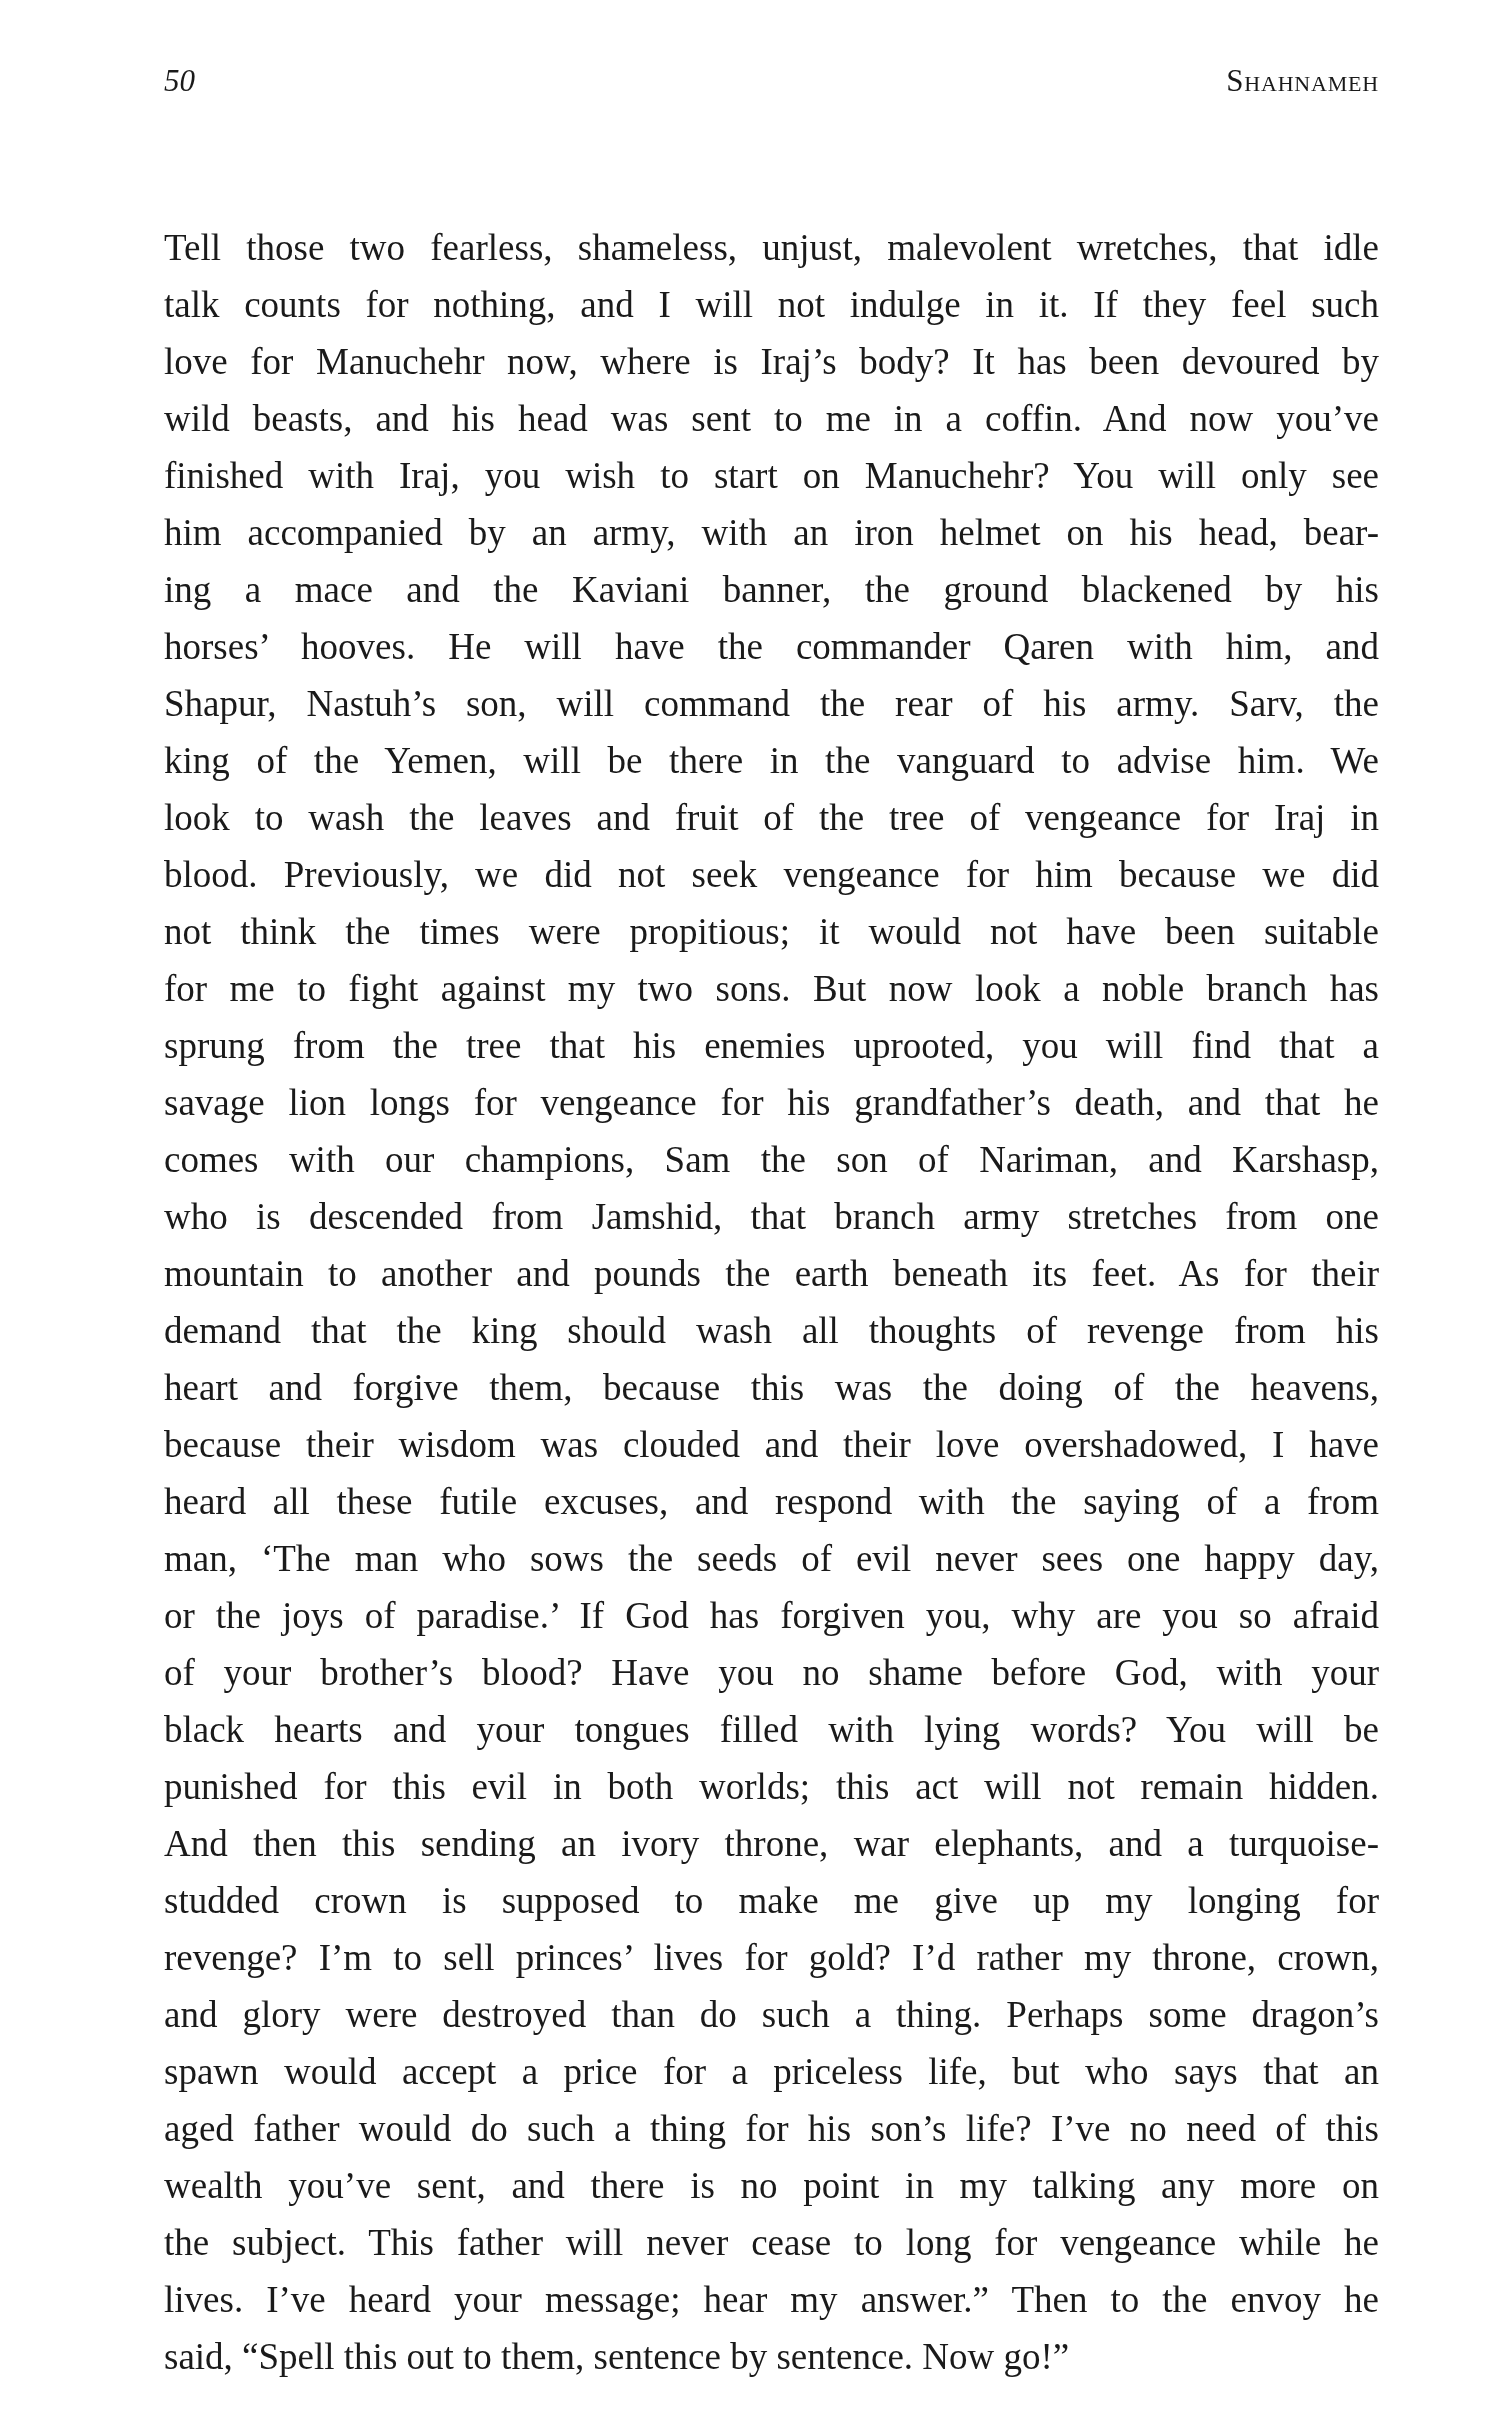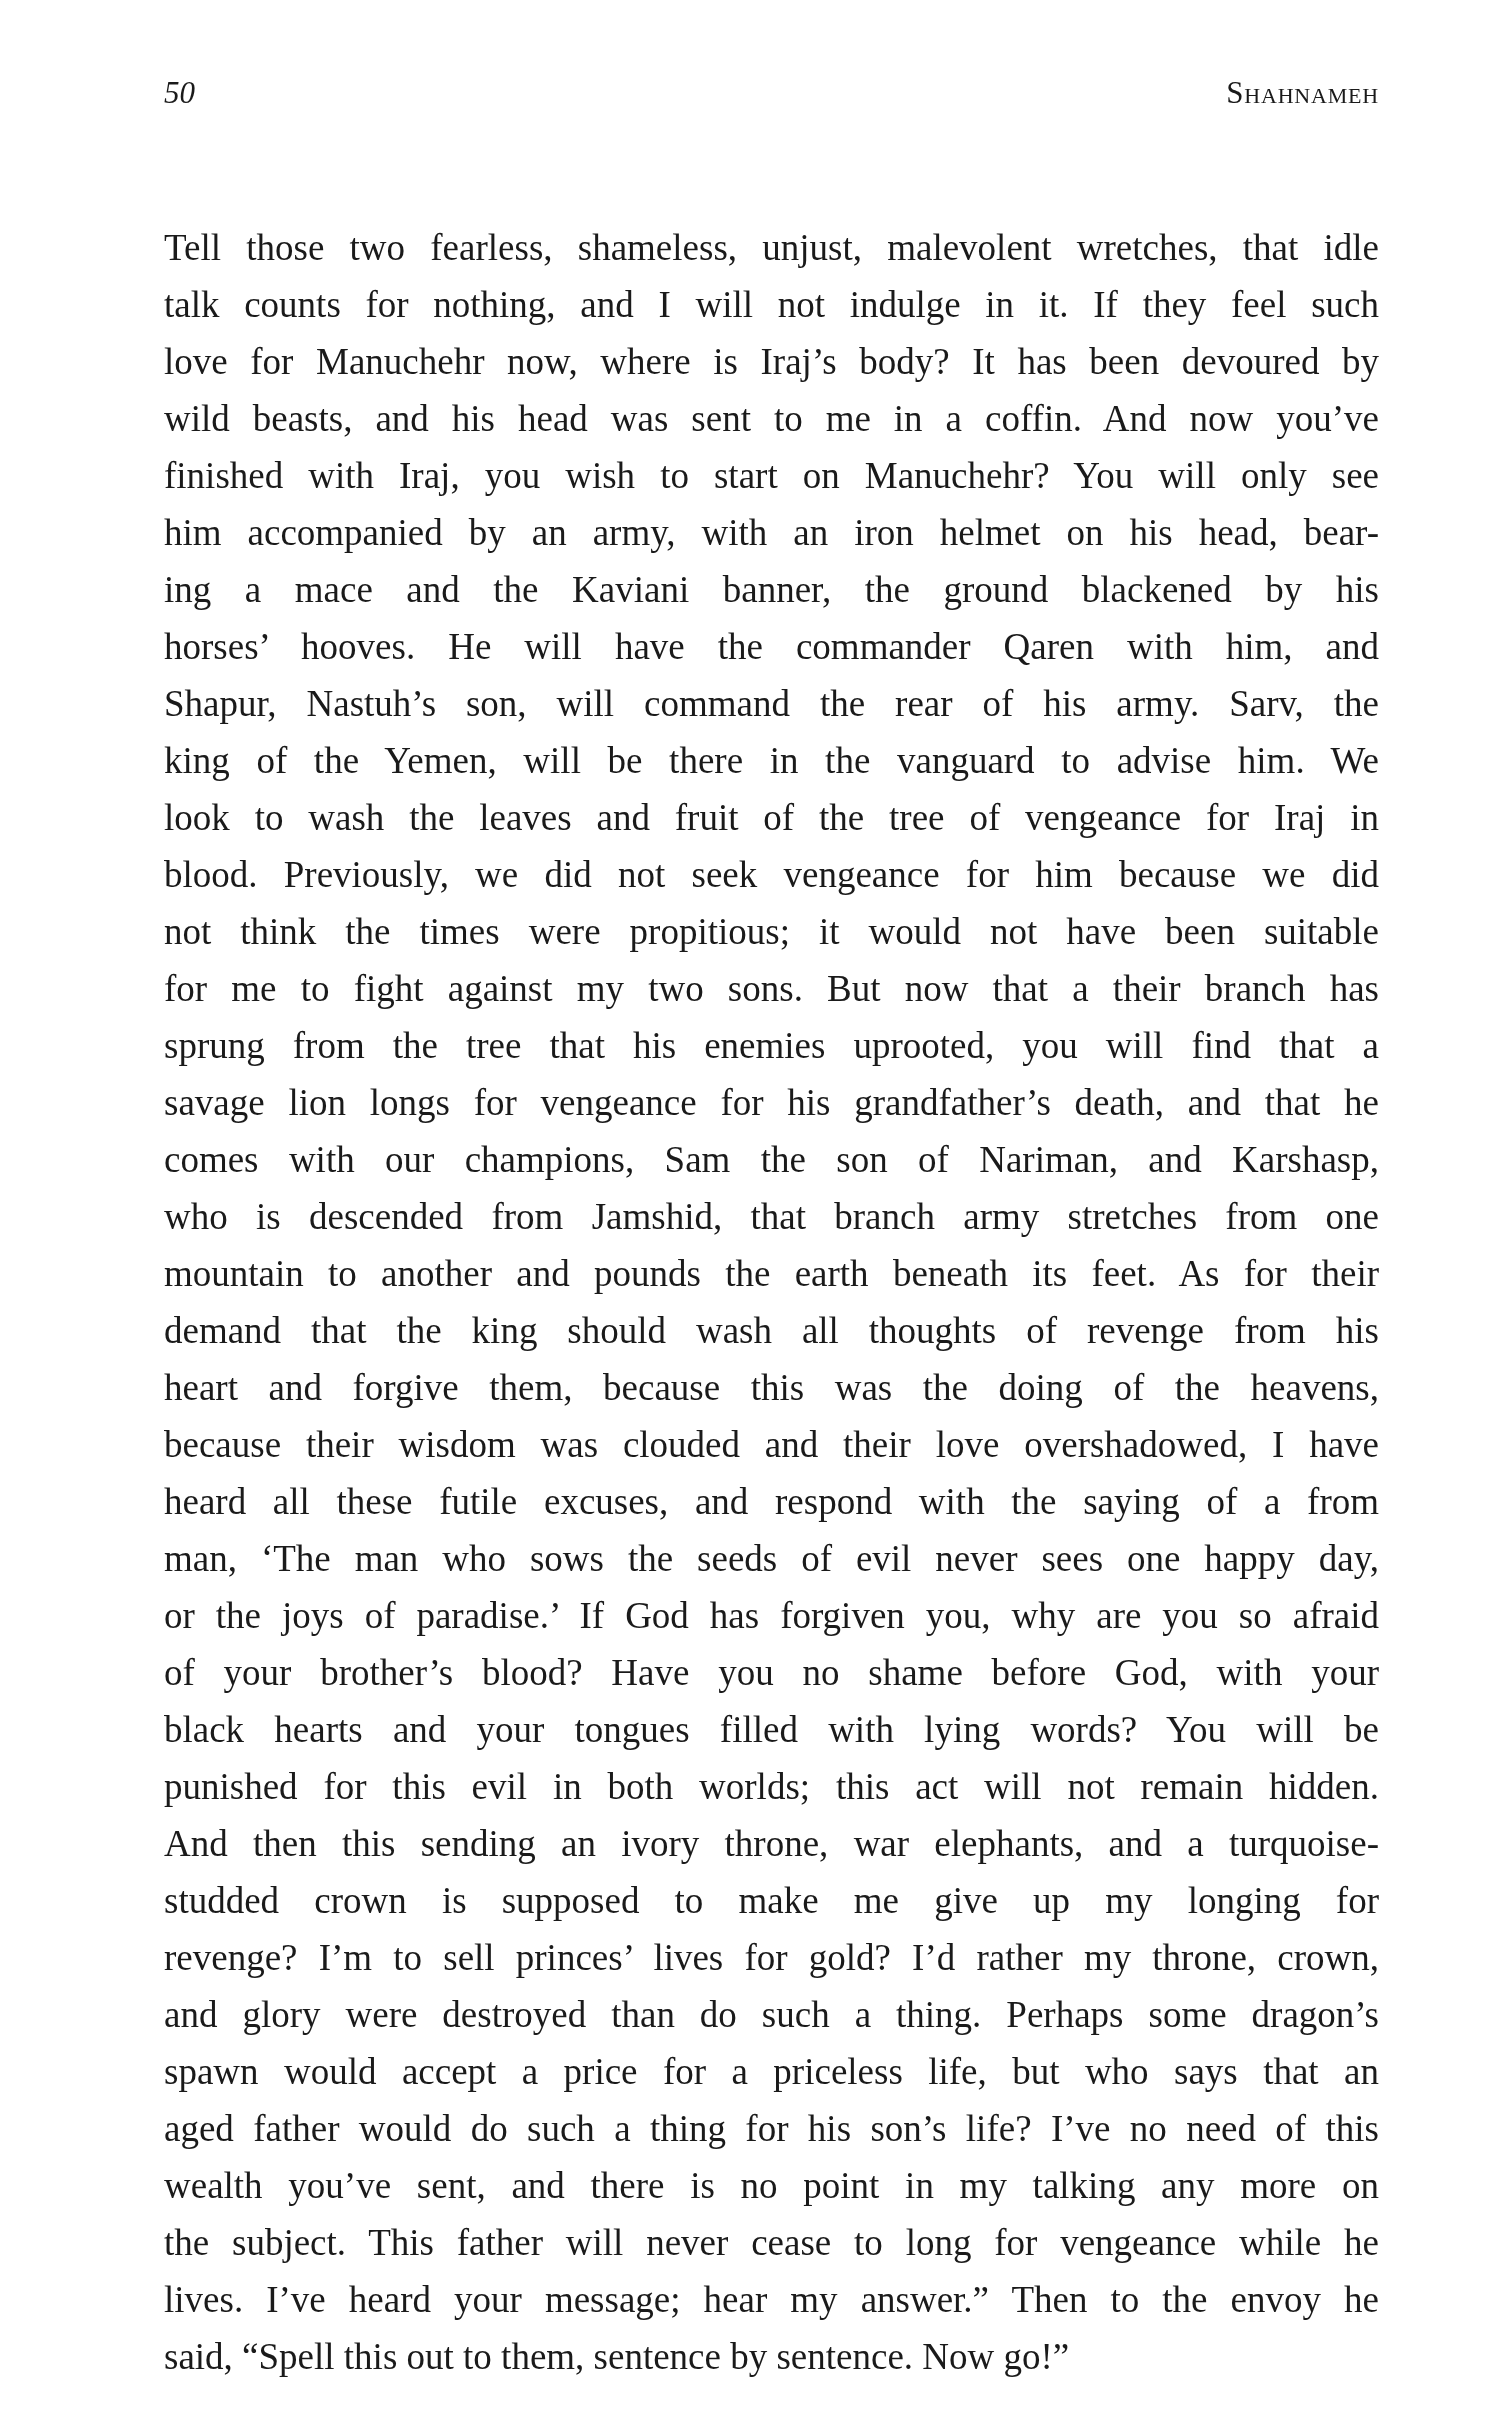--- a/index.html
+++ b/index.html
@@ -1,18 +1,18 @@
 <!DOCTYPE html>
 <html style="font-size:12.5px"><head>
 <meta charset="utf-8">
 <style>
   html, body { margin:0; padding:0; background:#ffffff; }
   body { width:1506px; height:2413px; position:relative; overflow:hidden;
          font-family:"Liberation Serif","DejaVu Serif",serif; color:#1a1a1a; }
-  .header { position:absolute; top:75px; left:164px; width:1215px; height:47px; }
+  .header { position:absolute; top:63px; left:164px; width:1215px; height:47px; }
   .page-num { position:absolute; left:0; top:0; font-size:31px; font-style:italic; }
   .running-title { position:absolute; left:0; width:1215px; top:0; text-align:right;
                    font-size:31px; font-variant:small-caps; letter-spacing:0.8px; }
   .body { position:absolute; top:219px; left:164px; width:1215px; }
   .line { display:block; height:57px; line-height:57px; font-size:37px;
           text-align:justify; text-align-last:justify; white-space:nowrap; overflow:visible; }
   .line.last { text-align-last:left; }
 </style>
 </head>
 <body>
@@ -29,21 +29,21 @@
     <span class="line">wild beasts, and his head was sent to me in a coffin. And now you’ve</span>
     <span class="line">finished with Iraj, you wish to start on Manuchehr? You will only see</span>
     <span class="line">him accompanied by an army, with an iron helmet on his head, bear-</span>
     <span class="line">ing a mace and the Kaviani banner, the ground blackened by his</span>
     <span class="line">horses’ hooves. He will have the commander Qaren with him, and</span>
     <span class="line">Shapur, Nastuh’s son, will command the rear of his army. Sarv, the</span>
     <span class="line">king of the Yemen, will be there in the vanguard to advise him. We</span>
     <span class="line">look to wash the leaves and fruit of the tree of vengeance for Iraj in</span>
     <span class="line">blood. Previously, we did not seek vengeance for him because we did</span>
     <span class="line">not think the times were propitious; it would not have been suitable</span>
-    <span class="line">for me to fight against my two sons. But now that a their branch has</span>
+    <span class="line">for me to fight against my two sons. But now look a noble branch has</span>
     <span class="line">sprung from the tree that his enemies uprooted, you will find that a</span>
     <span class="line">savage lion longs for vengeance for his grandfather’s death, and that he</span>
     <span class="line">comes with our champions, Sam the son of Nariman, and Karshasp,</span>
     <span class="line">who is descended from Jamshid, that branch army stretches from one</span>
     <span class="line">mountain to another and pounds the earth beneath its feet. As for their</span>
     <span class="line">demand that the king should wash all thoughts of revenge from his</span>
     <span class="line">heart and forgive them, because this was the doing of the heavens,</span>
     <span class="line">because their wisdom was clouded and their love overshadowed, I have</span>
     <span class="line">heard all these futile excuses, and respond with the saying of a from</span>
     <span class="line">man, ‘The man who sows the seeds of evil never sees one happy day,</span>

